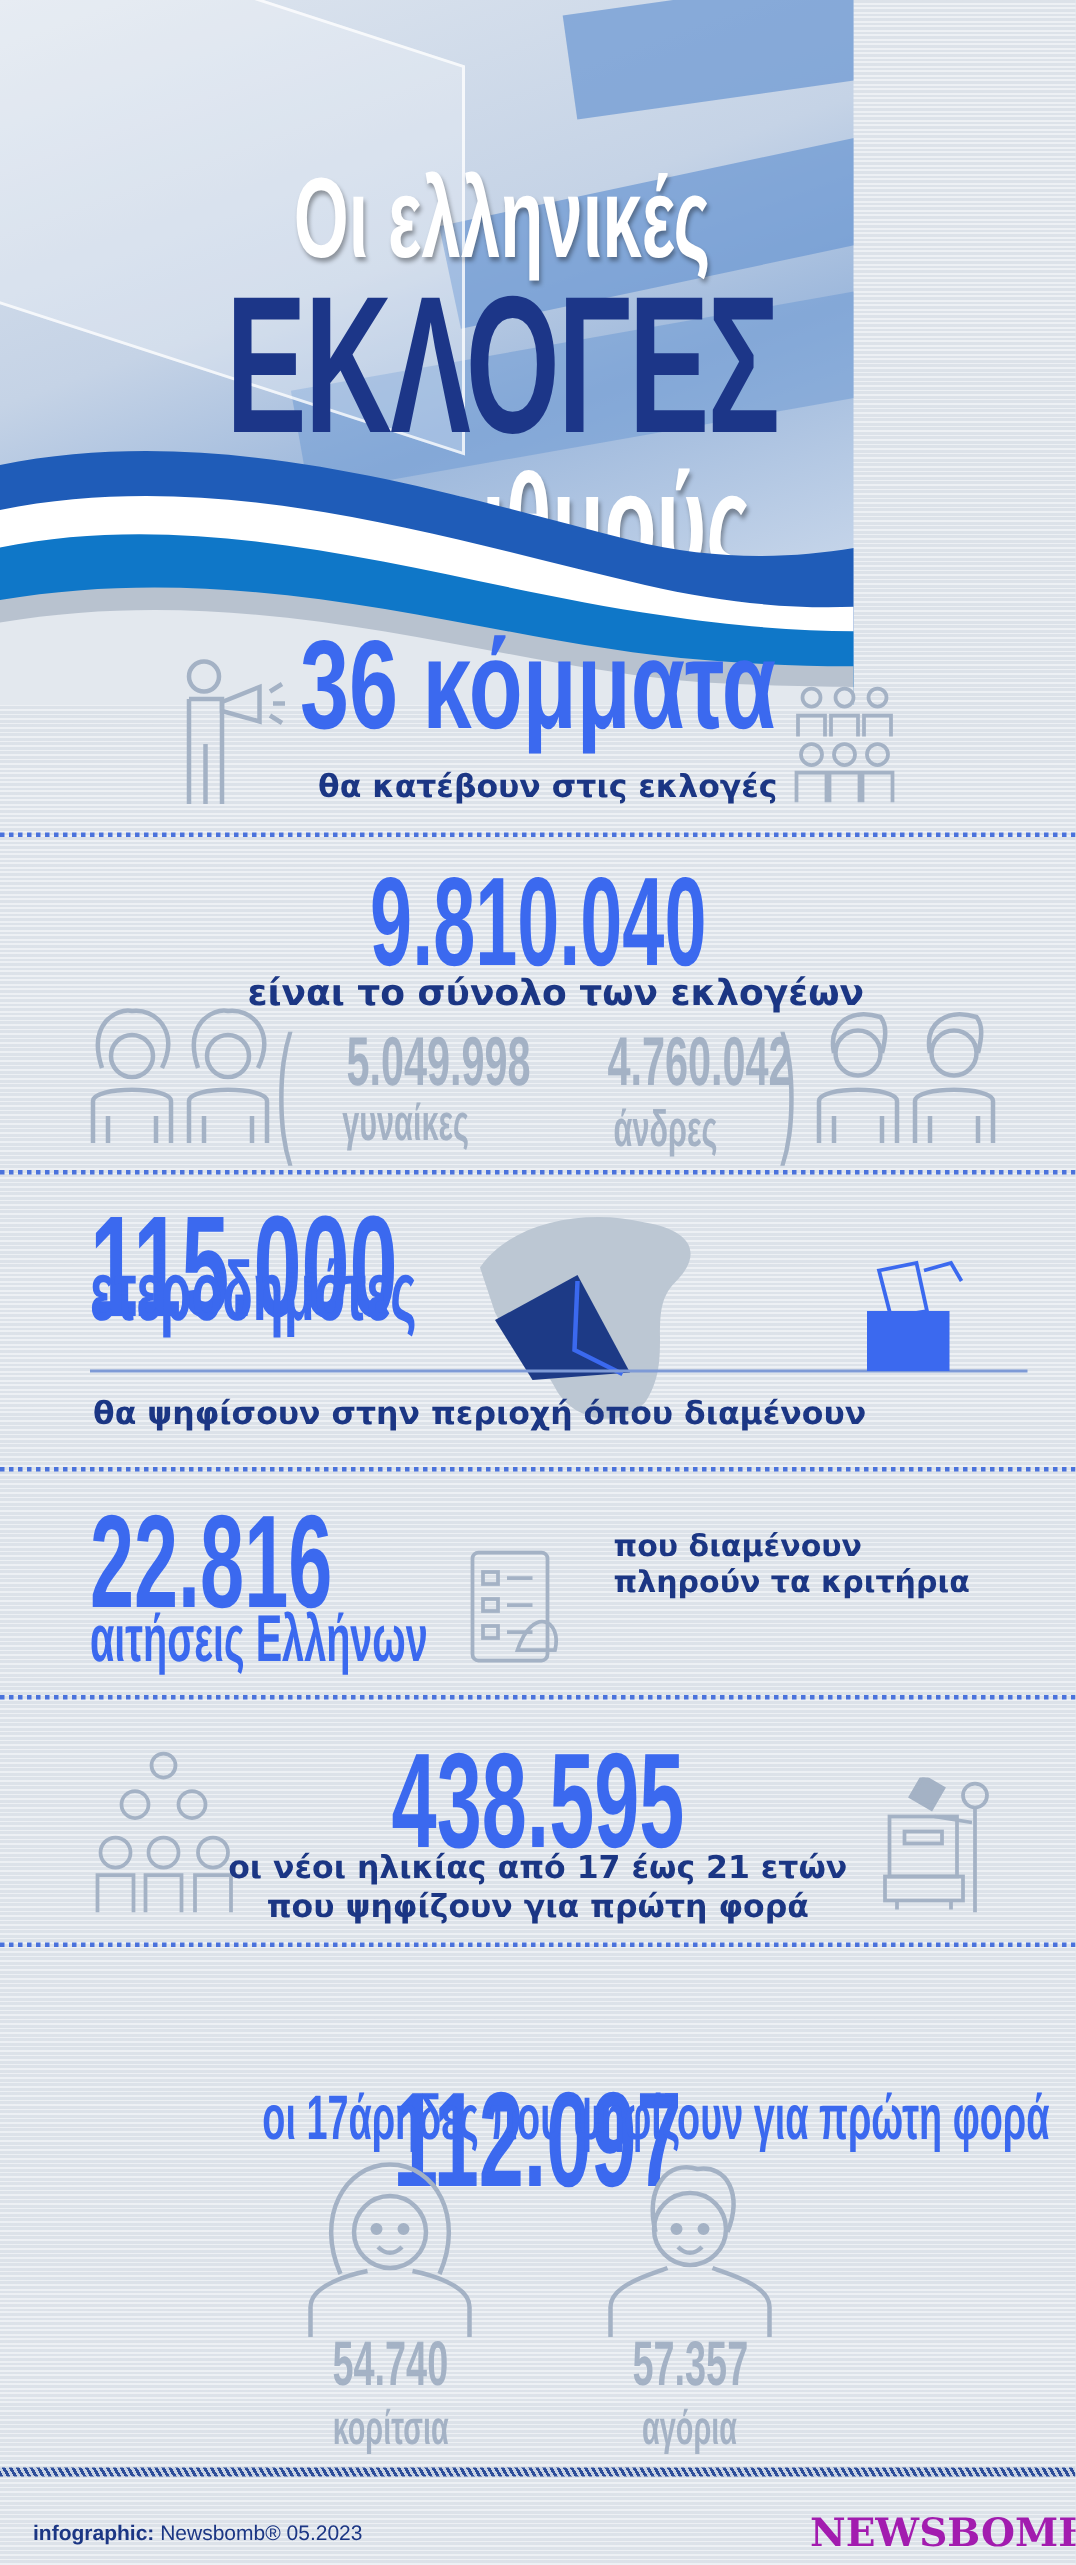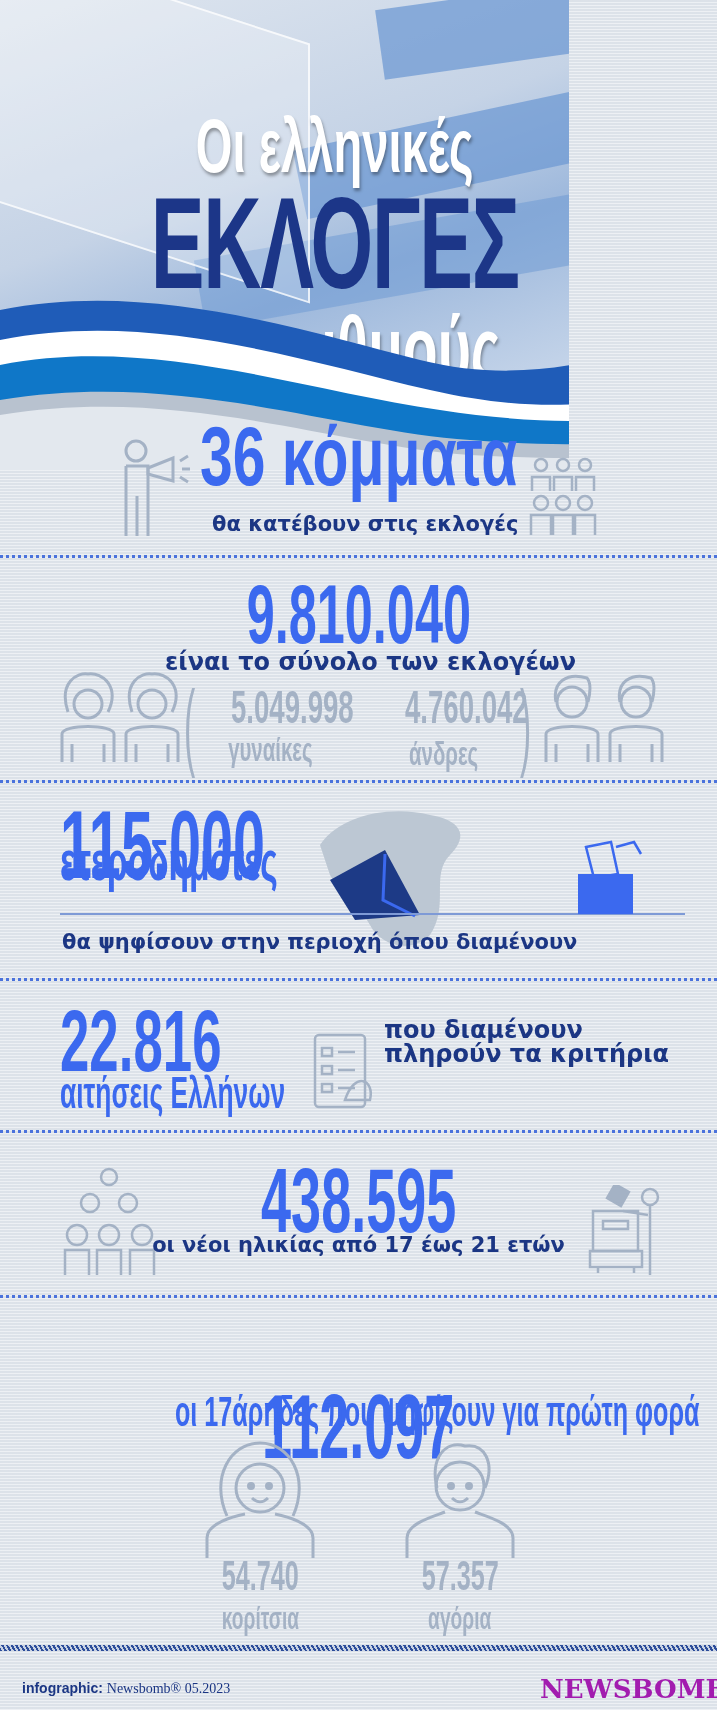--- a/index.html
+++ b/index.html
@@ -149,40 +149,41 @@
   <span class="cond blue" style="font-size:44px;transform-origin:left;">αιτήσεις Ελλήνων</span>
 </div>
 <svg class="icon" style="left:310px;top:1030px" width="70" height="85" viewBox="0 0 70 85" fill="none" stroke="#a4b2c5" stroke-width="2.5">
   <rect x="5" y="5" width="50" height="72" rx="4"></rect>
     <rect x="12" y="18" width="10" height="8"></rect>
     <rect x="12" y="36" width="10" height="8"></rect>
     <rect x="12" y="54" width="10" height="8"></rect>
   <path d="M28,22 L45,22 M28,40 L45,40 M28,58 L45,58"></path>
     <path d="M35,70 C45,40 65,50 60,70 Z"></path>
 </svg>
-<div class="abs sub" style="left:384px;top:1018px;font-size:24px;line-height:24px;">
+<div class="abs sub" style="left:409px;top:1018px;font-size:20px;line-height:24px;">
   <div>που διαμένουν</div>
   <div>πληρούν τα κριτήρια</div>
 </div>
 <div class="divider" style="top:1130px;"></div>
 
 <svg class="icon" style="left:62px;top:1165px" width="95" height="110" viewBox="0 0 95 110" fill="none" stroke="#a4b2c5" stroke-width="2.5">
   <circle cx="47" cy="12" r="8"></circle>
     <circle cx="28" cy="38" r="9"></circle>
     <circle cx="66" cy="38" r="9"></circle>
   <circle cx="15" cy="70" r="10"></circle>
     <circle cx="47" cy="70" r="10"></circle>
     <circle cx="80" cy="70" r="10"></circle>
   <path d="M3,110 L3,85 L27,85 L27,110 M35,110 L35,85 L59,85 L59,110 M68,110 L68,85 L92,85 L92,110"></path>
 </svg>
 <div class="abs center" style="top:1150px;">
   <span class="cond blue" style="font-size:90px;">438.595</span>
 </div>
 <div class="abs sub center" style="top:1232px;font-size:21px;text-align:center;line-height:26px;">
   <div>οι νέοι ηλικίας από 17 έως 21 ετών</div>
+  <div>που ψηφίζουν για πρώτη φορά</div>
 </div>
 <svg class="icon" style="left:588px;top:1185px" width="75" height="90" viewBox="0 0 75 90" fill="none" stroke="#a4b2c5" stroke-width="2.5">
   <rect x="22" y="2" width="16" height="16" fill="#a4b2c5" transform="rotate(30 30 10)"></rect>
     <circle cx="62" cy="12" r="8"></circle>
   <path d="M62,20 L62,90 M35,26 L60,30"></path>
     <rect x="5" y="26" width="45" height="40"></rect>
     <rect x="15" y="36" width="25" height="8"></rect>
   <rect x="2" y="66" width="52" height="16"></rect>
     <path d="M10,82 L10,88 M46,82 L46,88"></path>
 </svg>
@@ -214,15 +215,15 @@
   <span class="cond grey" style="font-size:42px;">54.740</span><br>
   <span class="cond grey" style="font-size:32px;">κορίτσια</span>
 </div>
 <div class="abs" style="left:390px;top:1552px;width:140px;text-align:center;">
   <span class="cond grey" style="font-size:42px;">57.357</span><br>
   <span class="cond grey" style="font-size:32px;">αγόρια</span>
 </div>
 
 <div class="footer-line"></div>
 <div class="abs" style="left:22px;top:1680px;font-size:14px;color:#1b3684;">
-  <b>infographic:</b> <span style="font-family:Liberation Serif, serif;">Newsbomb® 05.2023</span>
+  <b>infographic:</b> <span style="font-family:Liberation Sans, sans-serif;">Newsbomb® 05.2023</span>
 </div>
 <div class="abs" style="left:540px;top:1674px;font-family:'DejaVu Serif',serif;font-weight:bold;font-size:26px;color:#a21caf;letter-spacing:0px;">NEWSBOMB</div>
 
 </body></html>

